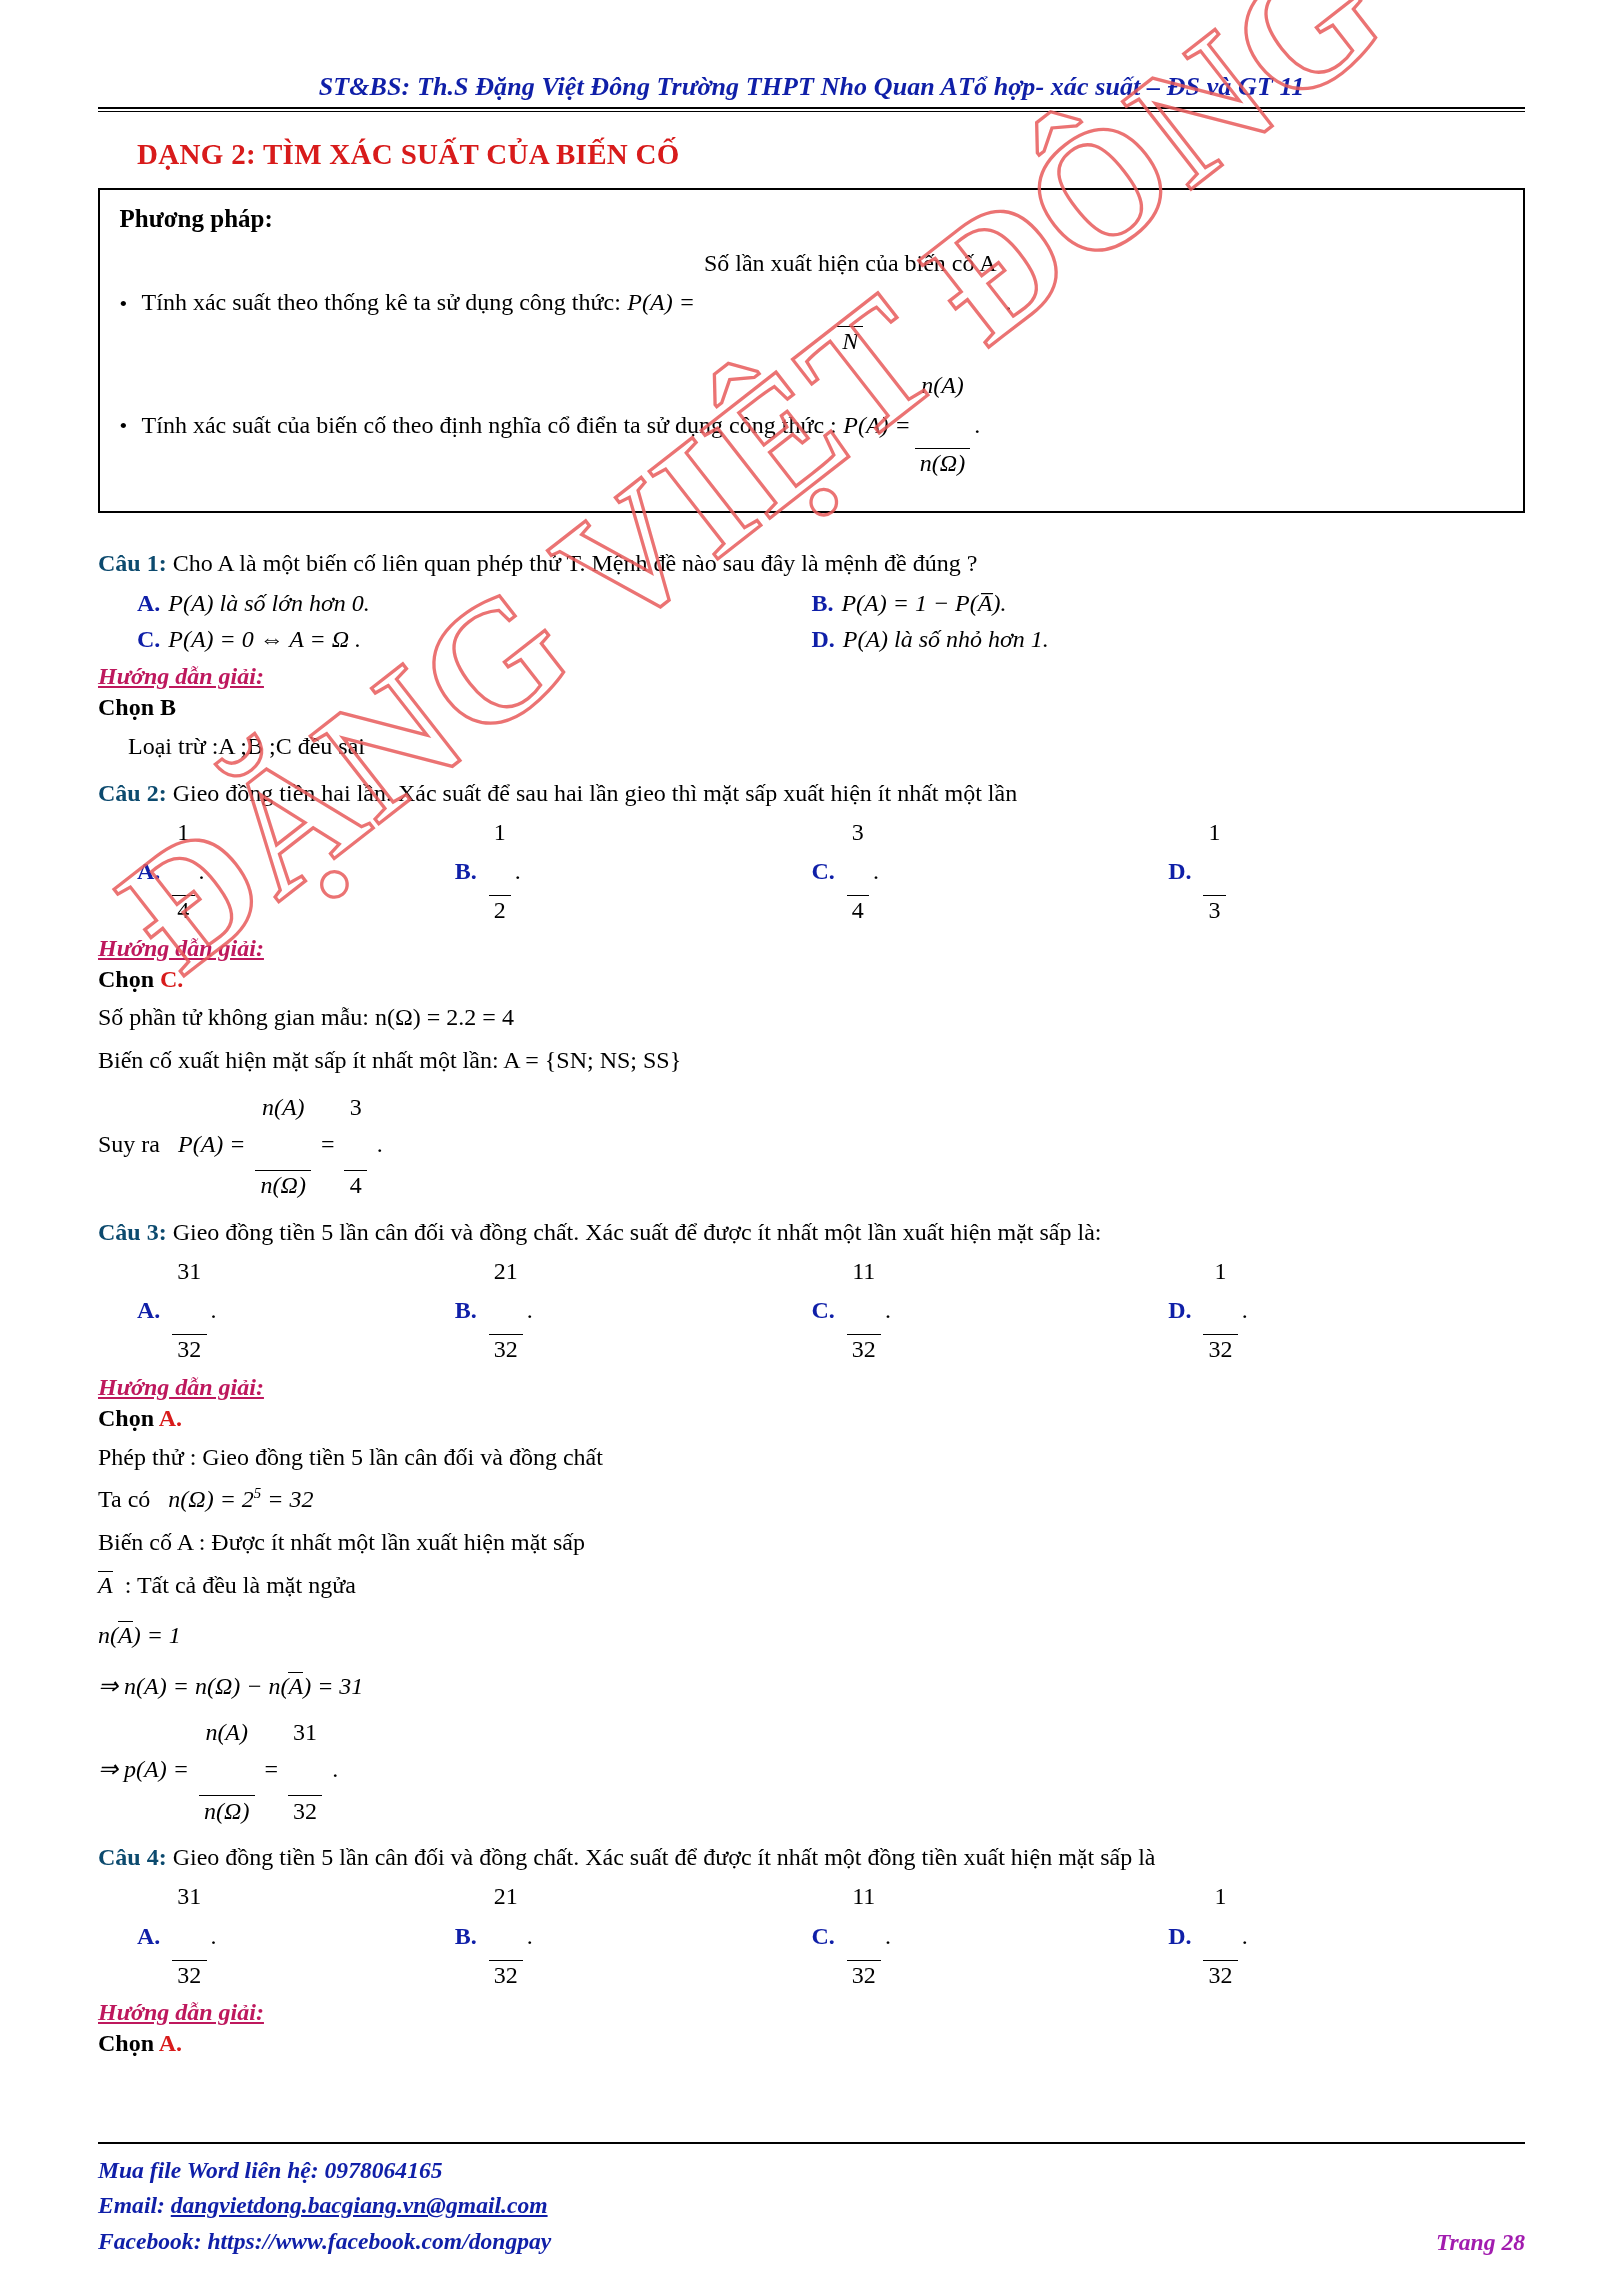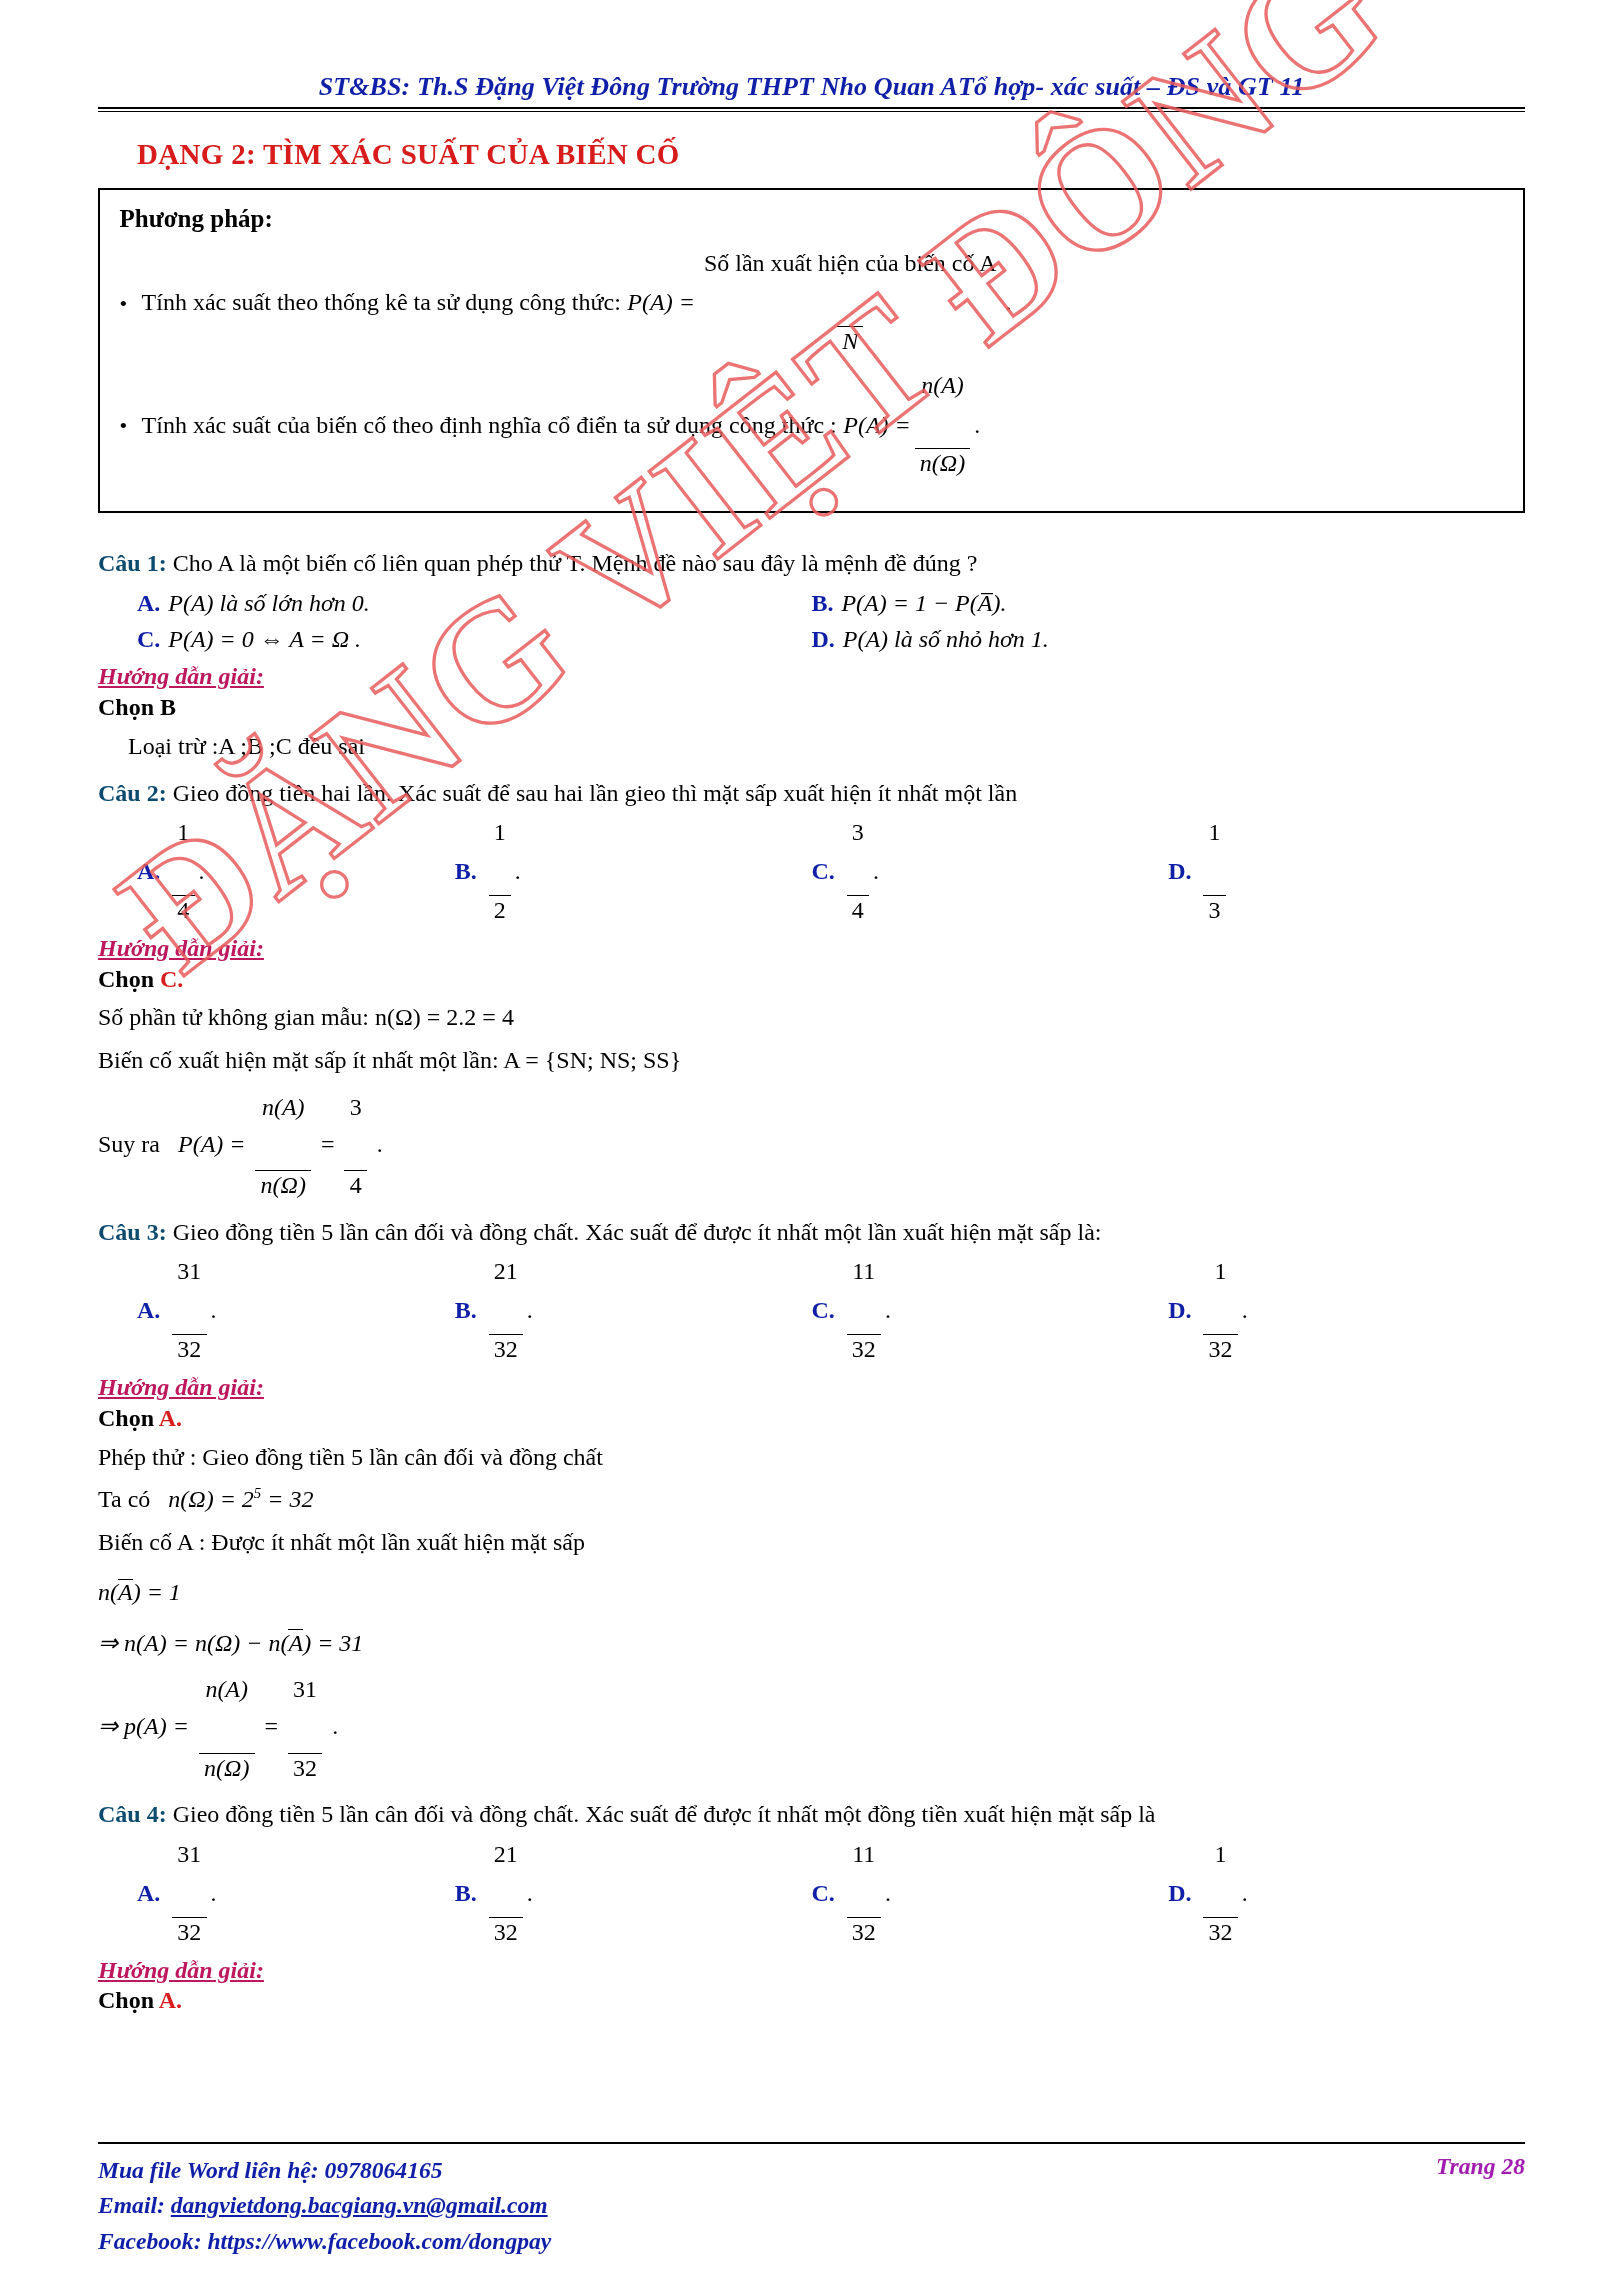--- a/index.html
+++ b/index.html
@@ -149,21 +149,21 @@
   .footer {
     position:absolute;
     left:98px;
     right:98px;
     bottom:36px;
   }
   .footer-rule { border-bottom:2.6px solid #000; margin-bottom:9.2px; }
   .footer-inner {
     display:flex;
     justify-content:space-between;
-    align-items:flex-start;
+    align-items:flex-end;
   }
   .footer-left {
     color:#0f1fa8;
     font-weight:bold;
     font-style:italic;
     font-size:23.6px;
     line-height:1.5;
   }
   .footer-left a { color:#0f1fa8; text-decoration:underline; }
   .footer-right {
@@ -357,20 +357,24 @@
     <div class="chon">
       <span>Chọn</span>
       <span class="pick">A.</span>
     </div>
     <div class="line">Phép thử : Gieo đồng tiền 5 lần cân đối và đồng chất</div>
     <div class="line">
       <span>Ta có&nbsp;&nbsp;</span>
       <span class="mi">n(Ω) = 2<span class="sup">5</span> = 32</span>
     </div>
     <div class="line">Biến cố  A  : Được ít nhất một lần xuất hiện mặt sấp</div>
+    <div class="line">
+      <span class="mi ov">A</span>
+      <span>&nbsp;: Tất cả đều là mặt ngửa</span>
+    </div>
     <div class="line tall">
       <span class="mi">n(<span class="ov">A</span>) = 1</span>
     </div>
     <div class="line tall">
       <span class="mi">⇒ n(A) = n(Ω) − n(<span class="ov">A</span>) = 31</span>
     </div>
     <div class="line tall">
       <span class="mi">⇒ p(A) =</span>
       <span class="frac">
         <span class="num mi">n(A)</span>

